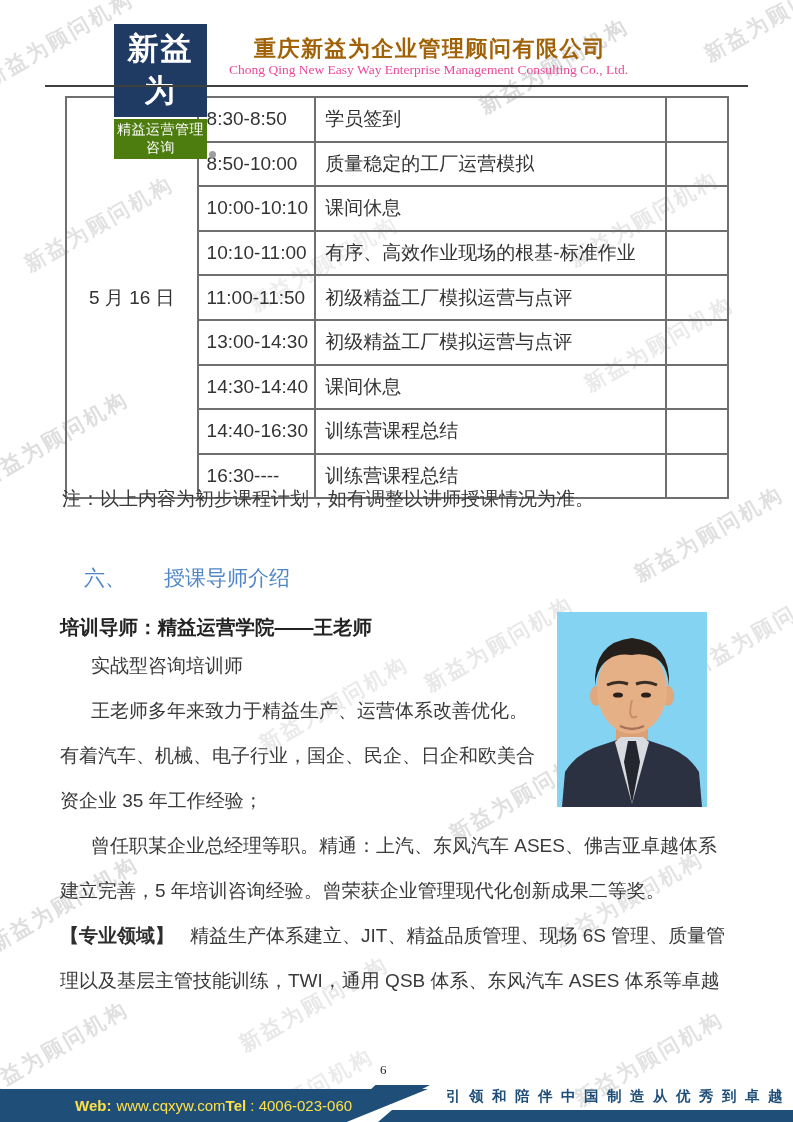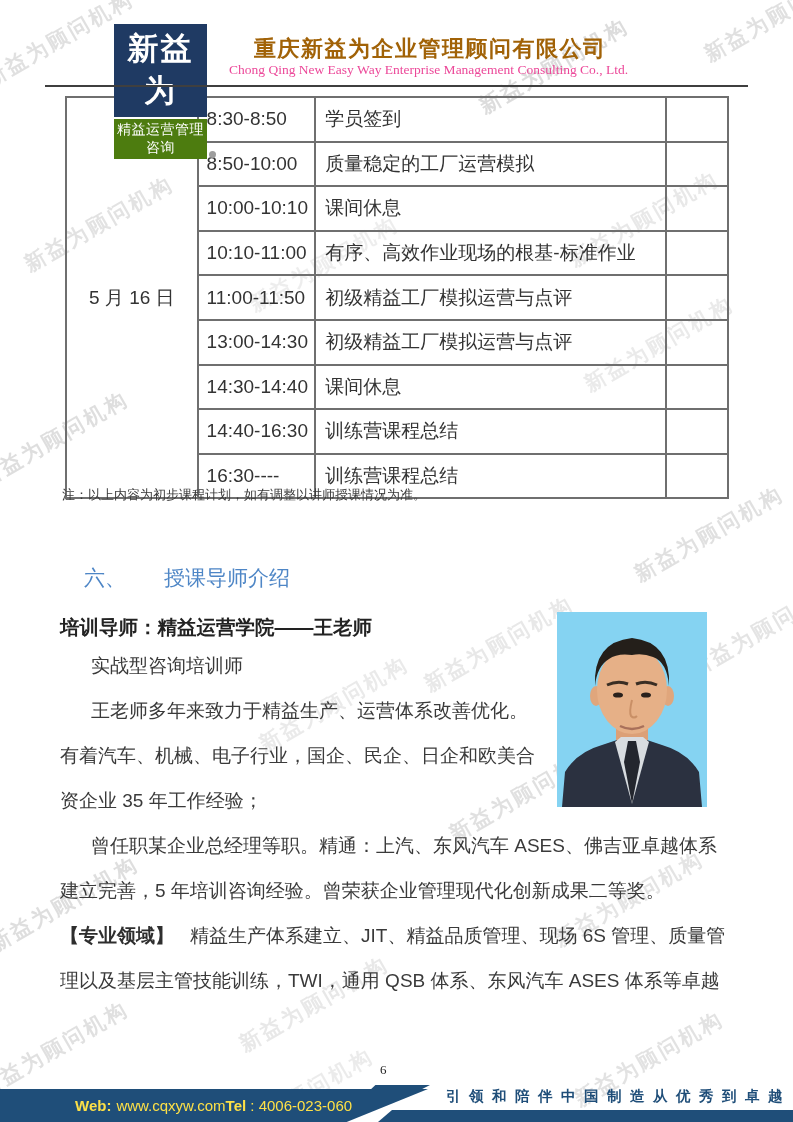--- a/index.html
+++ b/index.html
@@ -36,21 +36,21 @@
   .sched{
     position:absolute;left:65px;top:96px;width:664px;border-collapse:collapse;z-index:1;
     font-size:19px;color:#333;
   }
   .sched td{border:2px solid #6f6f6f;height:40.6px;background:transparent;}
   .sched{border:2px solid #262626;}
   .sched td.date{text-align:center;font-size:19px;color:#333;}
   .sched td.time{padding-left:8px;margin-left:16px;}
   .sched td.content{padding-left:9px;}
   
-  .note{position:absolute;left:62px;top:486px;font-size:13px;color:#3a3a3a;z-index:1;}
+  .note{position:absolute;left:62px;top:486px;font-size:19px;color:#3a3a3a;z-index:1;}
   
   .section-h{position:absolute;left:84px;top:564px;font-size:21px;font-weight:normal;color:#4E86C6;z-index:1;}
   .section-h .title{margin-left:38px;}
   
   .instructor{position:absolute;left:60px;top:610px;width:673px;z-index:1;font-size:19px;line-height:45px;color:#3a3a3a;}
   .photo{float:right;width:150px;height:195px;margin:2px 26px 14px 18px;}
   .instructor h3{margin:0;font-size:19.5px;line-height:34px;color:#222;font-weight:bold;}
   .instructor p{margin:0;}
   .instructor p.role{line-height:44px;text-indent:31px;}
   .instructor p.ind{text-indent:31px;}

